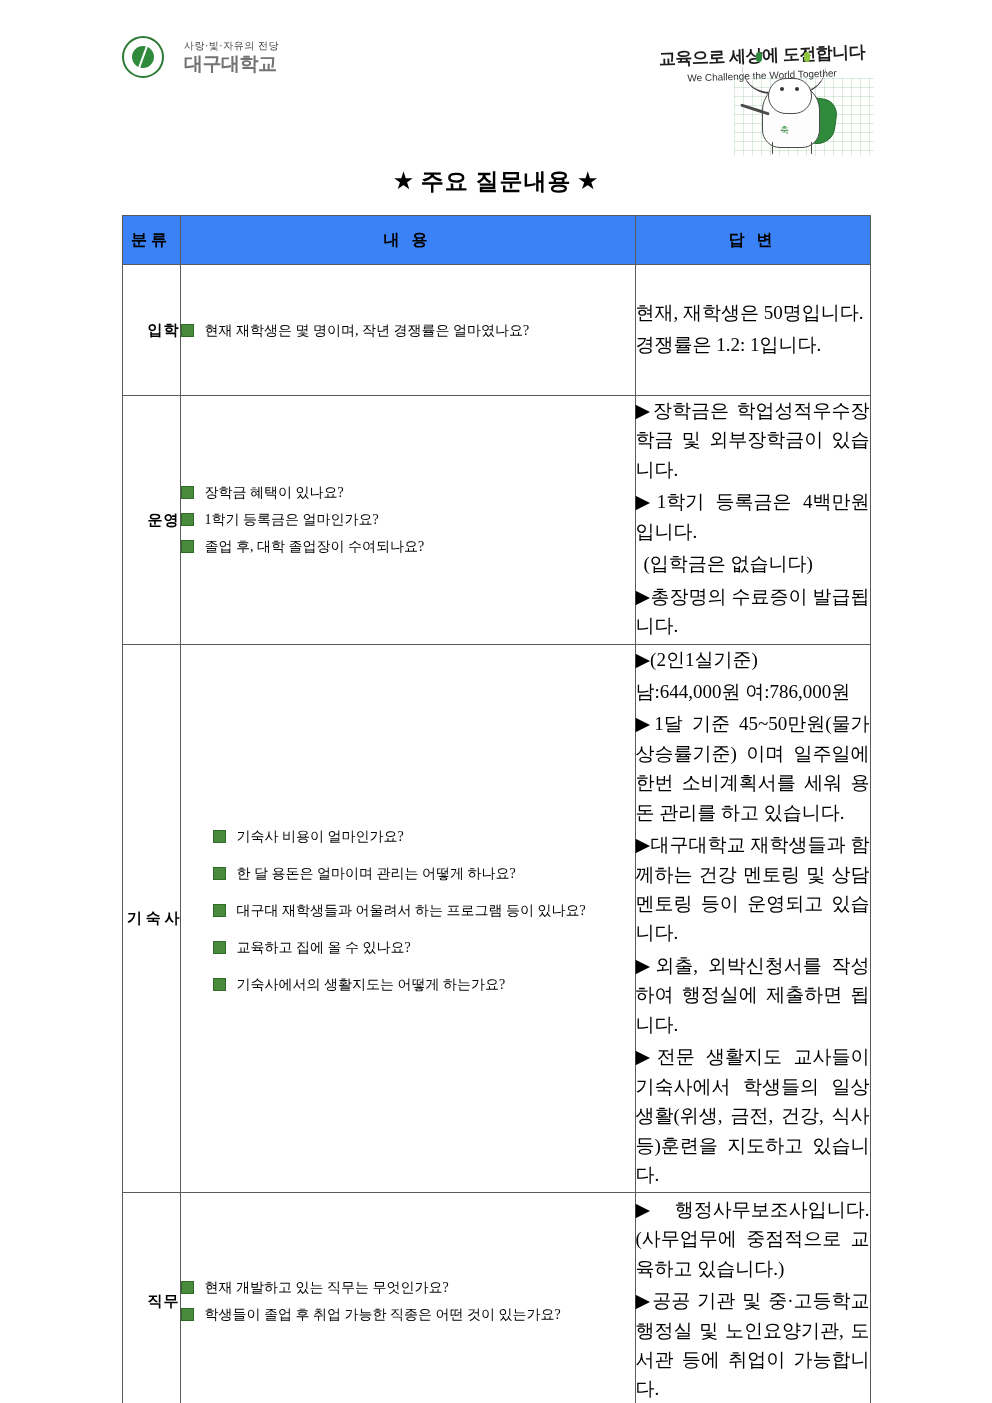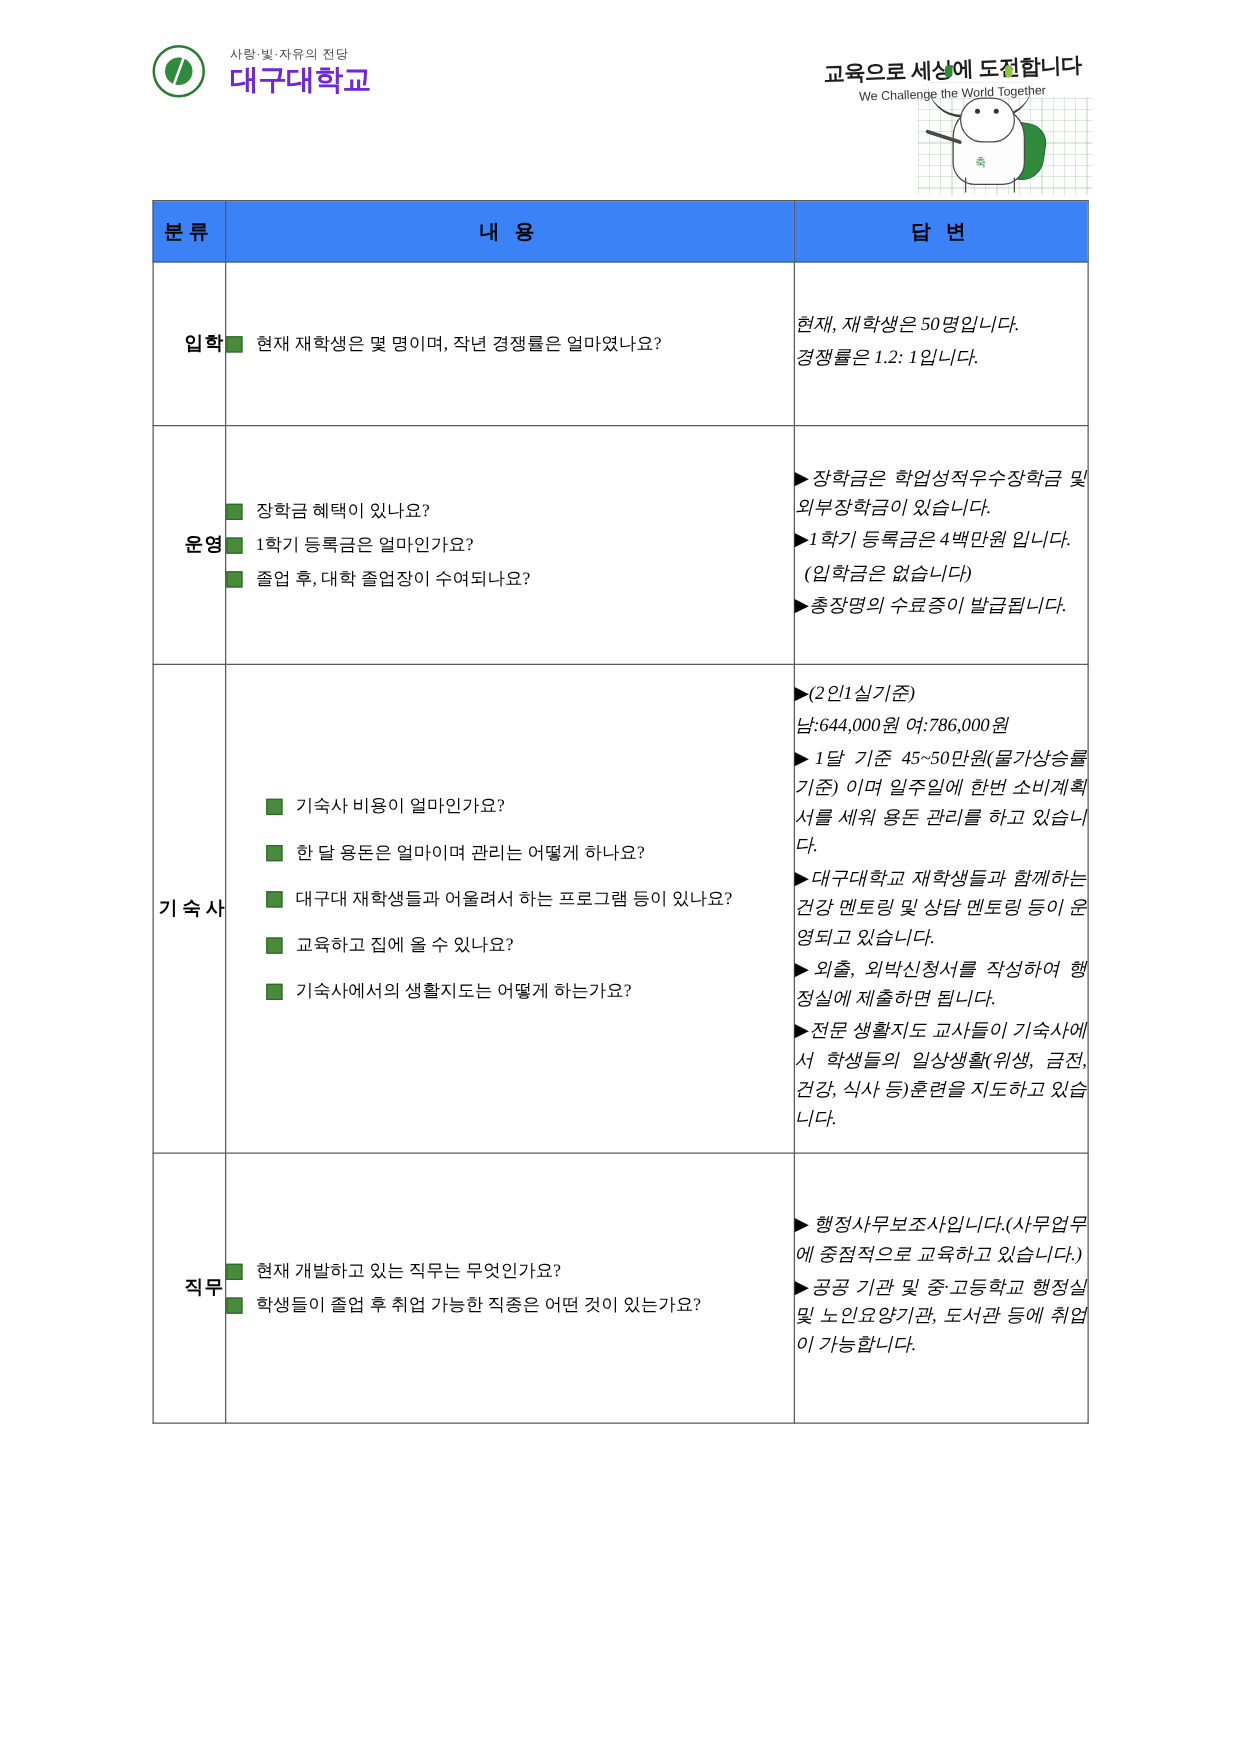--- a/index.html
+++ b/index.html
@@ -74,24 +74,24 @@
     line-height: 1;
   }
   .logo-tag {
     font-size: 10px;
     color: #444444;
     letter-spacing: 0.5px;
     margin-bottom: 3px;
     font-family: "Liberation Sans", sans-serif;
   }
   .logo-name {
-    font-size: 23px;
+    font-size: 19px;
     font-weight: bold;
     letter-spacing: -0.5px;
-    color: #6d28d9;
+    color: #737373;
   }
 
   .slogan-block {
     position: absolute;
     right: 120px;
     top: 44px;
     width: 220px;
     text-align: center;
   }
   .slogan-ko {
@@ -263,25 +263,24 @@
   td.cat.vertical {
     letter-spacing: 0;
     line-height: 2.3;
   }
 
   td.qcell {
     padding: 14px 14px 14px 16px;
   }
   td.acell {
     padding: 12px 12px 12px 12px;
-    font-size: 15px;
+    font-size: 19px;
     line-height: 1.55;
     vertical-align: top;
     text-align: justify;
-    font-style: italic;
   }
 
   ul.qlist {
     list-style: none;
     margin: 0;
     padding: 0;
     font-family: Liberation Serif, serif;
   }
   ul.qlist li {
     position: relative;
@@ -343,20 +342,25 @@
       <div class="eye r"></div>
       <div class="cape"></div>
       <div class="body"></div>
       <div class="head"></div>
       <div class="arm"></div>
       <div class="legs"></div>
       <div class="badge">축</div>
     </div>
   </div>
 
+  <div class="doc-title">
+    <span class="star">★</span>
+    <span>주요 질문내용</span>
+    <span class="star">★</span>
+  </div>
 
   <table class="faq">
     <colgroup>
       <col class="c-cat">
       <col class="c-q">
       <col class="c-a">
     </colgroup>
     <thead>
       <tr>
         <th>분류</th>

